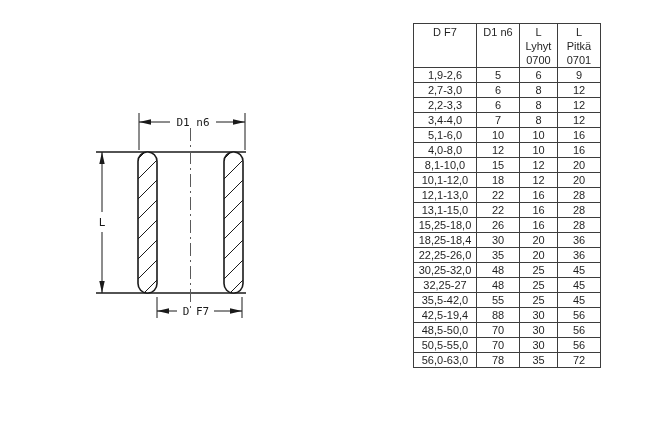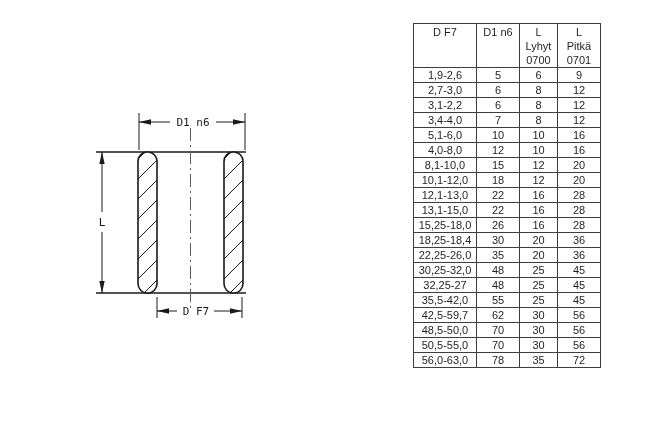--- a/index.html
+++ b/index.html
@@ -117,21 +117,21 @@
             <td>6</td>
             <td>9</td>
           </tr>
           <tr>
             <td>2,7-3,0</td>
             <td>6</td>
             <td>8</td>
             <td>12</td>
           </tr>
           <tr>
-            <td>3,1-2,2</td>
+            <td>2,2-3,3</td>
             <td>6</td>
             <td>8</td>
             <td>12</td>
           </tr>
           <tr>
             <td>3,4-4,0</td>
             <td>7</td>
             <td>8</td>
             <td>12</td>
           </tr>
@@ -201,22 +201,22 @@
             <td>25</td>
             <td>45</td>
           </tr>
           <tr>
             <td>35,5-42,0</td>
             <td>55</td>
             <td>25</td>
             <td>45</td>
           </tr>
           <tr>
-            <td>42,5-59,7</td>
-            <td>62</td>
+            <td>42,5-19,4</td>
+            <td>88</td>
             <td>30</td>
             <td>56</td>
           </tr>
           <tr>
             <td>48,5-50,0</td>
             <td>70</td>
             <td>30</td>
             <td>56</td>
           </tr>
           <tr>

